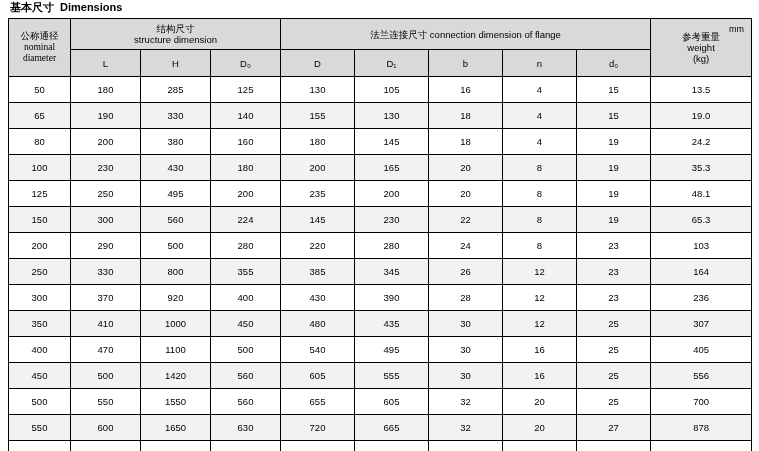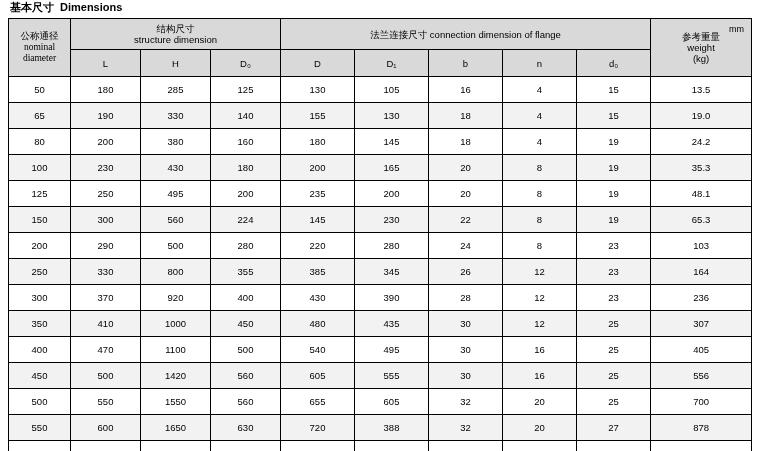--- a/index.html
+++ b/index.html
@@ -312,21 +312,21 @@
           <td>20</td>
           <td>25</td>
           <td>700</td>
         </tr>
         <tr class="alt">
           <td>550</td>
           <td>600</td>
           <td>1650</td>
           <td>630</td>
           <td>720</td>
-          <td>388</td>
+          <td>665</td>
           <td>32</td>
           <td>20</td>
           <td>27</td>
           <td>878</td>
         </tr>
         <tr>
           <td>600</td>
           <td>660</td>
           <td>1680</td>
           <td>710</td>

